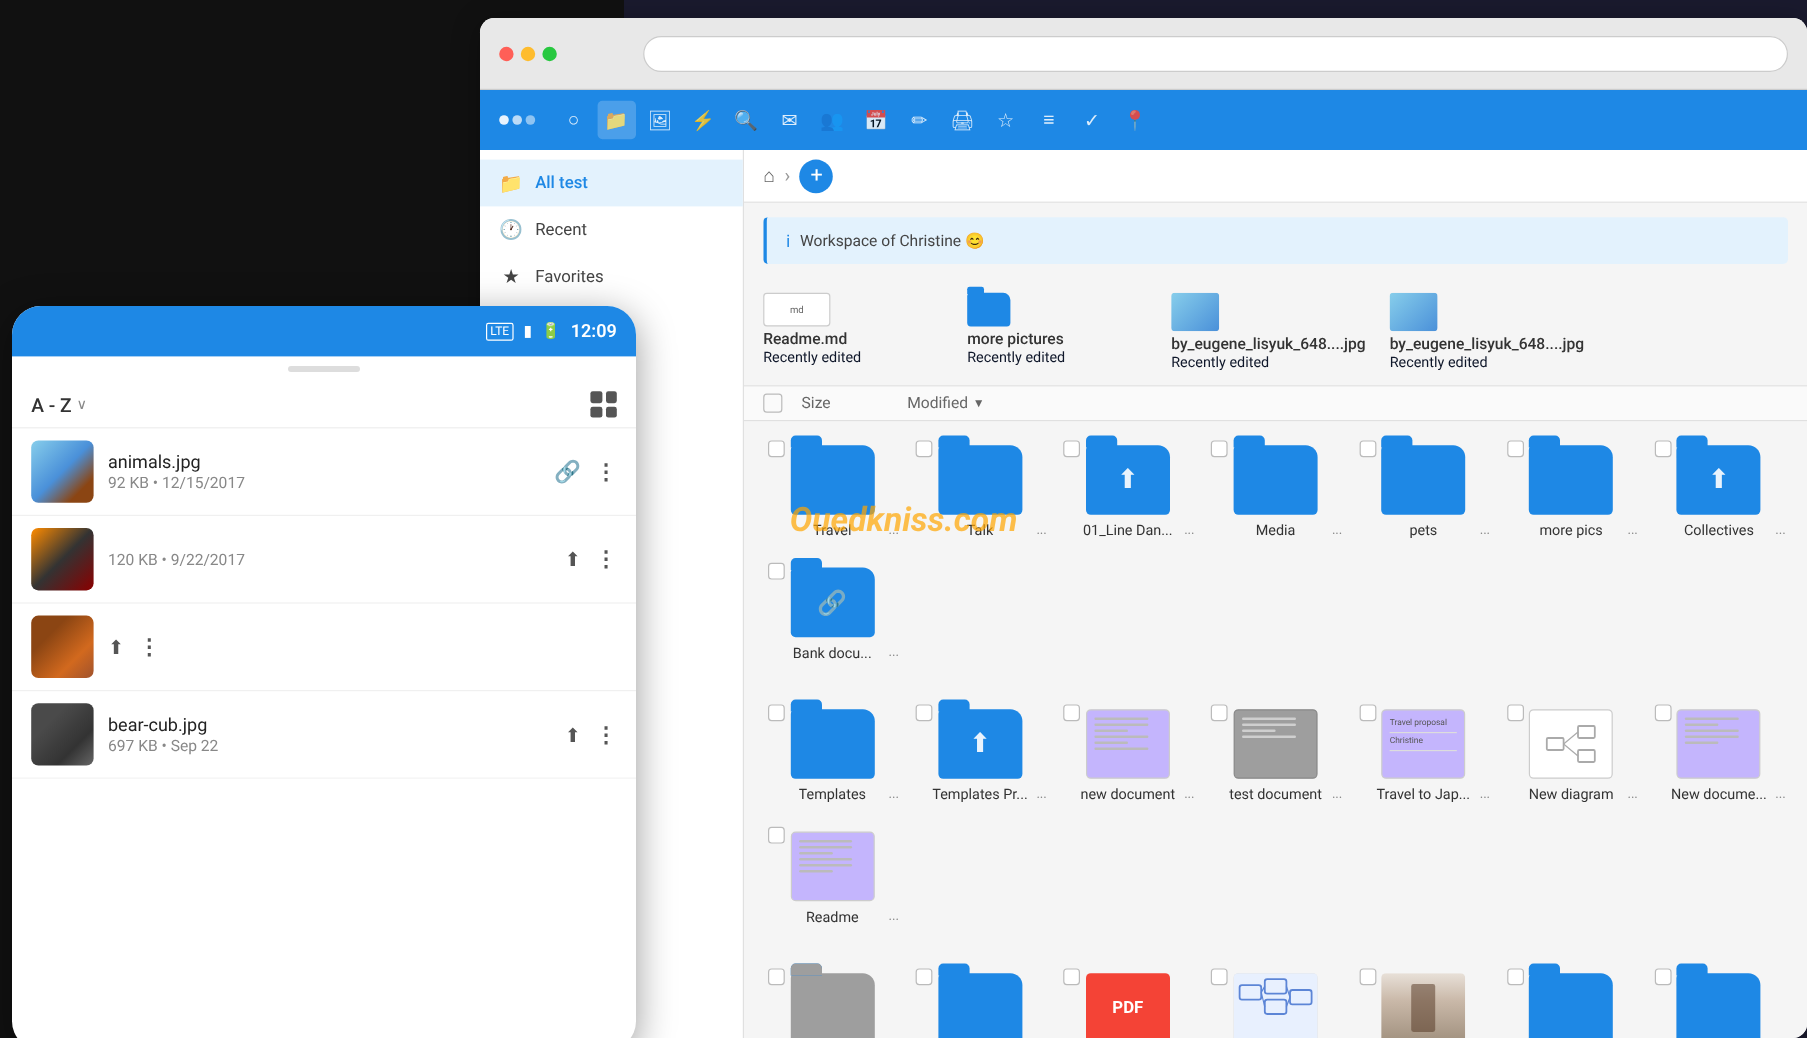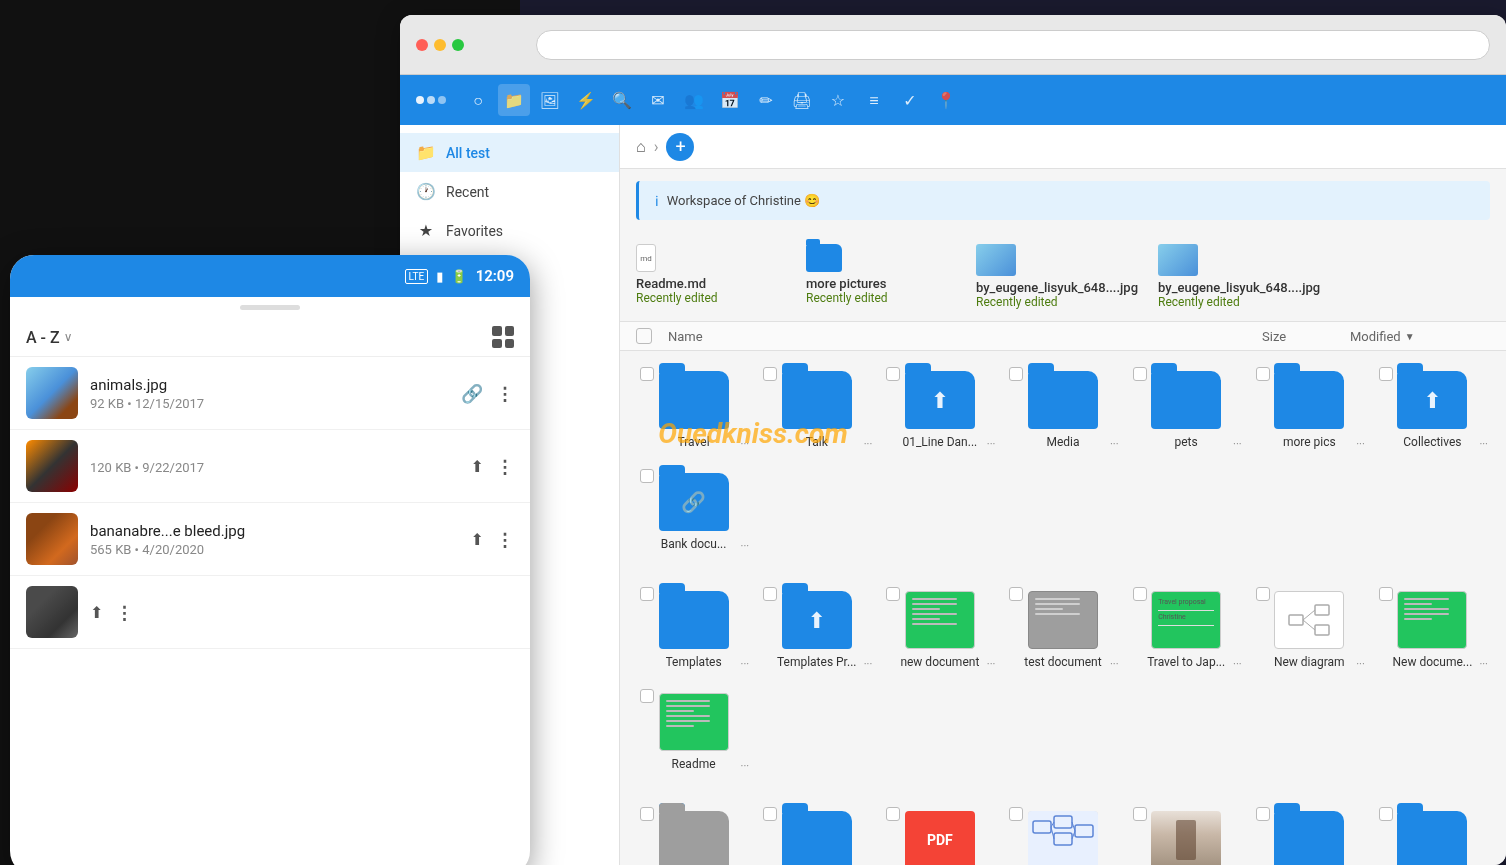--- a/index.html
+++ b/index.html
@@ -350,21 +350,21 @@
     }
 
     .recent-item-name {
       font-size: 13px;
       color: #333;
       font-weight: 500;
     }
 
     .recent-item-sub {
       font-size: 12px;
-      color: #4d7c0f;
+      color: #0f172a;
     }
 
     .recent-folder-icon {
       width: 36px;
       height: 28px;
       background: #1e88e5;
       border-radius: 3px 6px 3px 3px;
       margin-bottom: 4px;
       position: relative;
     }
@@ -374,21 +374,21 @@
       position: absolute;
       top: -5px;
       left: 0;
       width: 14px;
       height: 6px;
       background: #1e88e5;
       border-radius: 2px 2px 0 0;
     }
 
     .recent-md-icon {
-      width: 20px;
+      width: 56px;
       height: 28px;
       background: #fff;
       border: 1px solid #ccc;
       border-radius: 3px;
       margin-bottom: 4px;
       display: flex;
       align-items: center;
       justify-content: center;
       font-size: 8px;
       color: #666;
@@ -504,21 +504,21 @@
       position: absolute;
       bottom: 6px;
       right: 2px;
       font-size: 11px;
       color: #888;
     }
 
     .doc-icon-large {
       width: 70px;
       height: 58px;
-      background: #22c55e;
+      background: #c4b5fd;
       border: 1px solid #ccc;
       border-radius: 4px;
       margin-bottom: 6px;
       display: flex;
       flex-direction: column;
       justify-content: flex-start;
       overflow: hidden;
       padding: 2px;
       position: relative;
     }
@@ -668,32 +668,32 @@
         <div class="file-meta">120 KB • 9/22/2017</div>
       </div>
       <div class="file-actions">
         <span class="share-icon-mobile" style="font-size:16px;">⬆</span>
         <span class="more-dots">⋮</span>
       </div>
     </div>
 
     <div class="mobile-file-item">
       <div class="file-thumb file-thumb-banana"></div>
-      <div class="file-info">
-        <div class="file-name">bananabre...e bleed.jpg</div>
-        <div class="file-meta">565 KB • 4/20/2020</div>
-      </div>
       <div class="file-actions">
         <span class="share-icon-mobile" style="font-size:16px;">⬆</span>
         <span class="more-dots">⋮</span>
       </div>
     </div>
 
     <div class="mobile-file-item">
       <div class="file-thumb file-thumb-bear"></div>
+      <div class="file-info">
+        <div class="file-name">bear-cub.jpg</div>
+        <div class="file-meta">697 KB • Sep 22</div>
+      </div>
       <div class="file-actions">
         <span class="share-icon-mobile" style="font-size:16px;">⬆</span>
         <span class="more-dots">⋮</span>
       </div>
     </div>
   </div>
 </div>
 
 <div class="desktop-browser">
 
@@ -785,21 +785,20 @@
           <div class="recent-img-thumb">
             <div style="background:linear-gradient(135deg,#87CEEB,#4a90d9);width:100%;height:100%;"></div>
           </div>
           <div class="recent-item-name">by_eugene_lisyuk_648....jpg</div>
           <div class="recent-item-sub">Recently edited</div>
         </div>
       </div>
 
       <div class="file-list-header">
         <div class="header-checkbox"></div>
-        <div class="header-col-name">Name</div>
         <div class="header-col-size">Size</div>
         <div class="header-col-modified">
           <span>Modified</span>
           <span style="font-size:10px;">▼</span>
         </div>
       </div>
 
       <div class="file-grid">
 
         <div class="grid-item">

